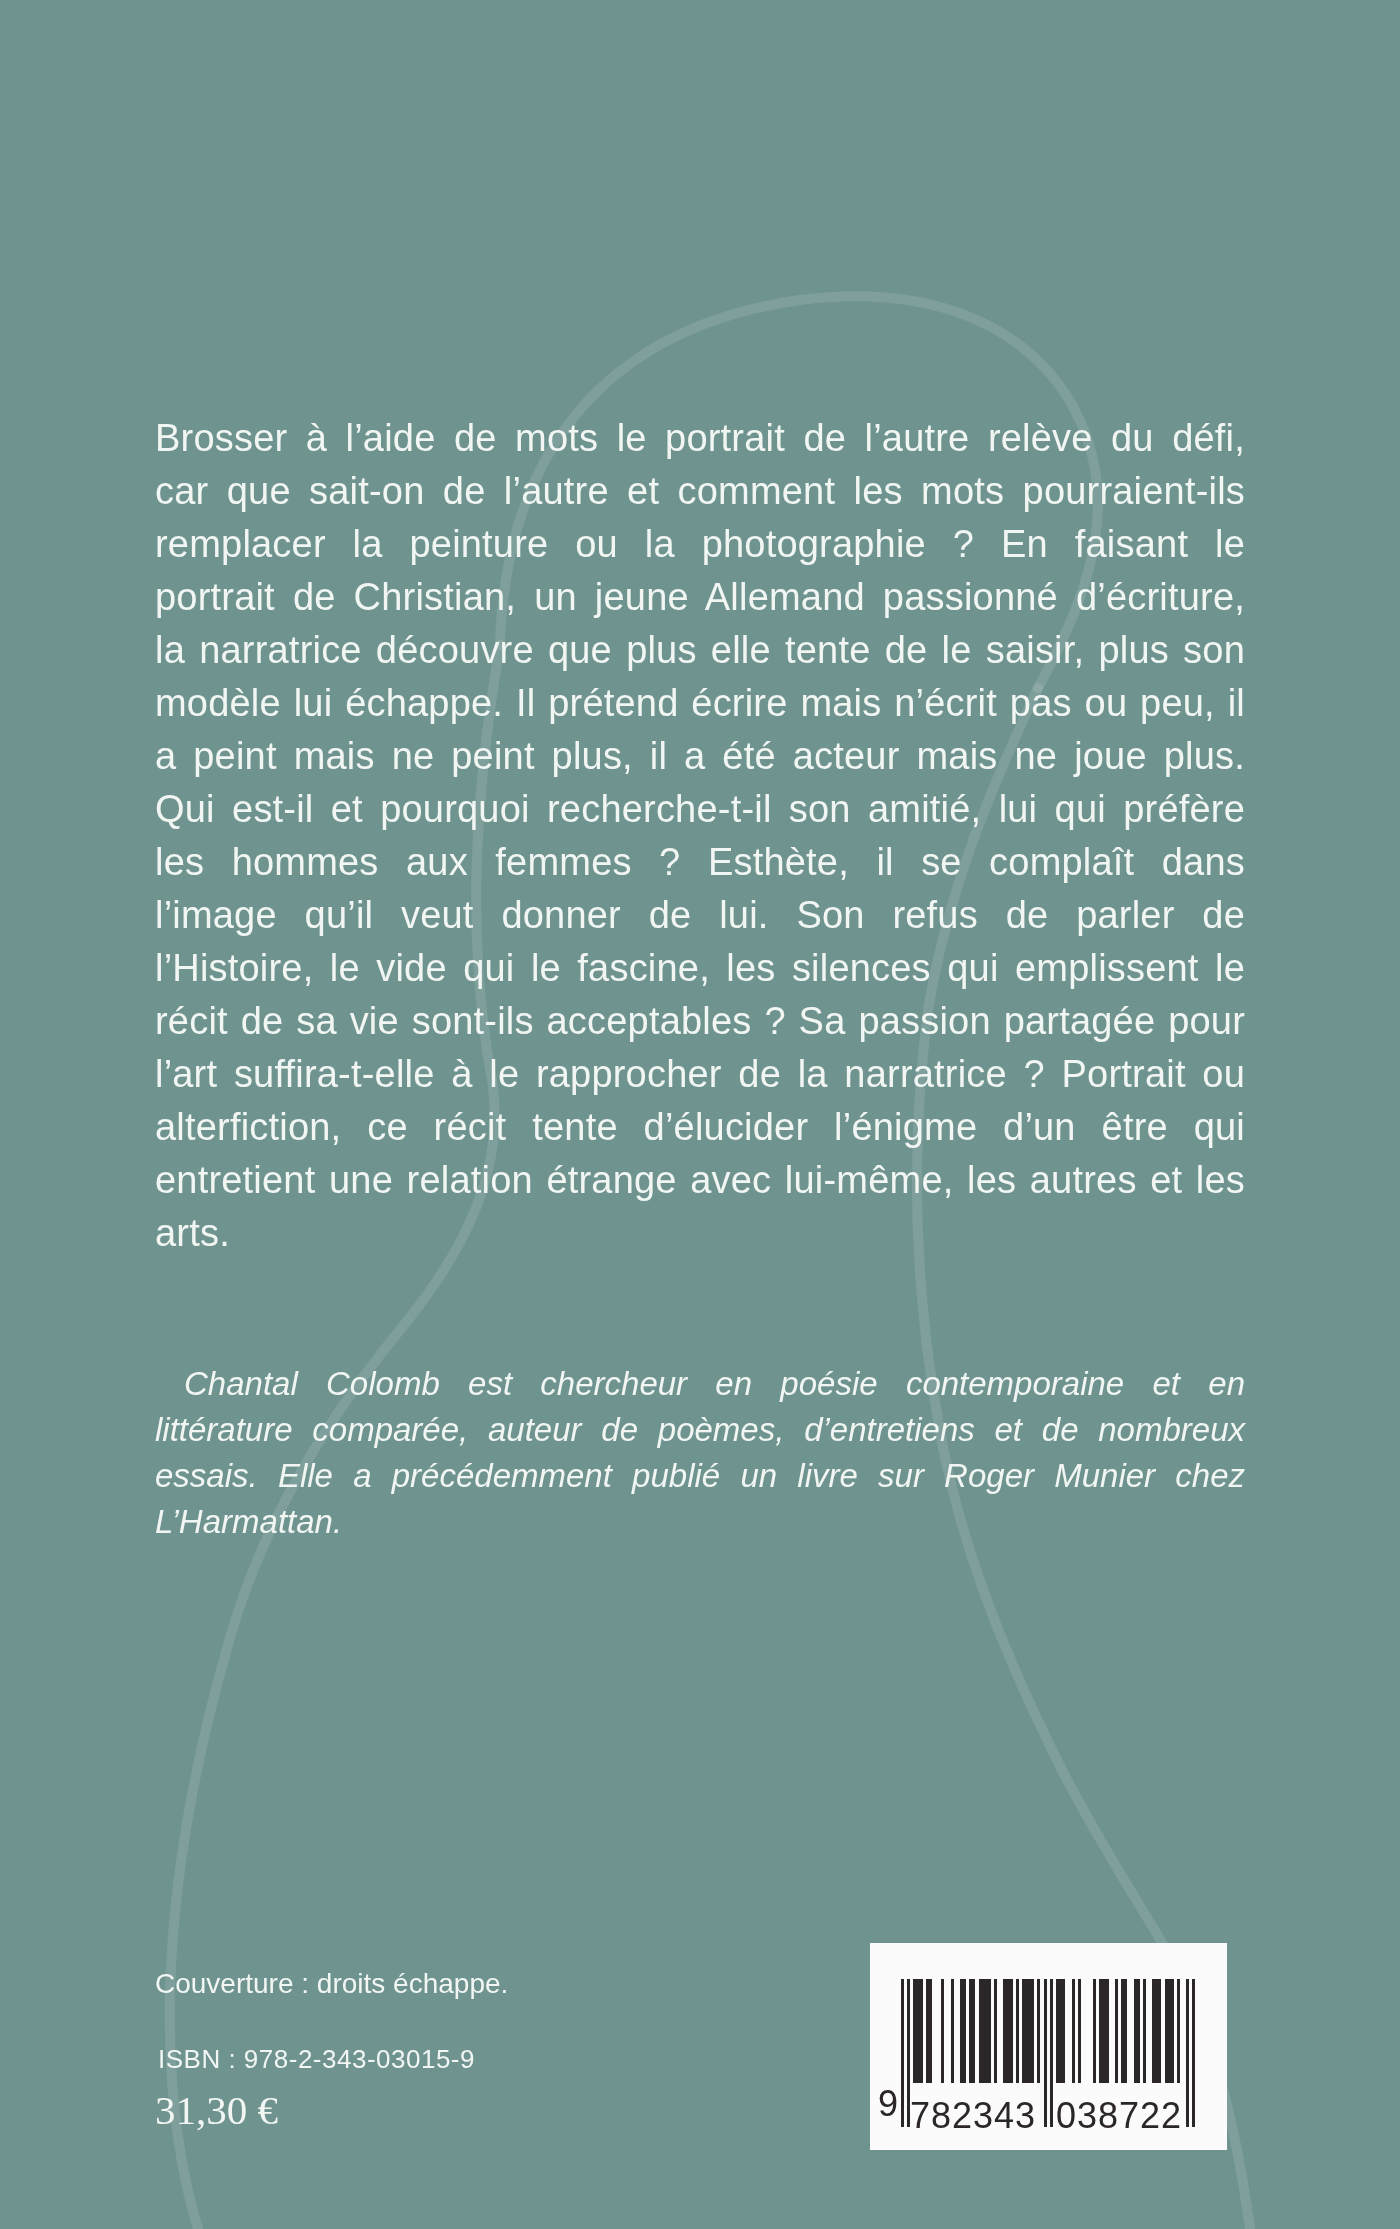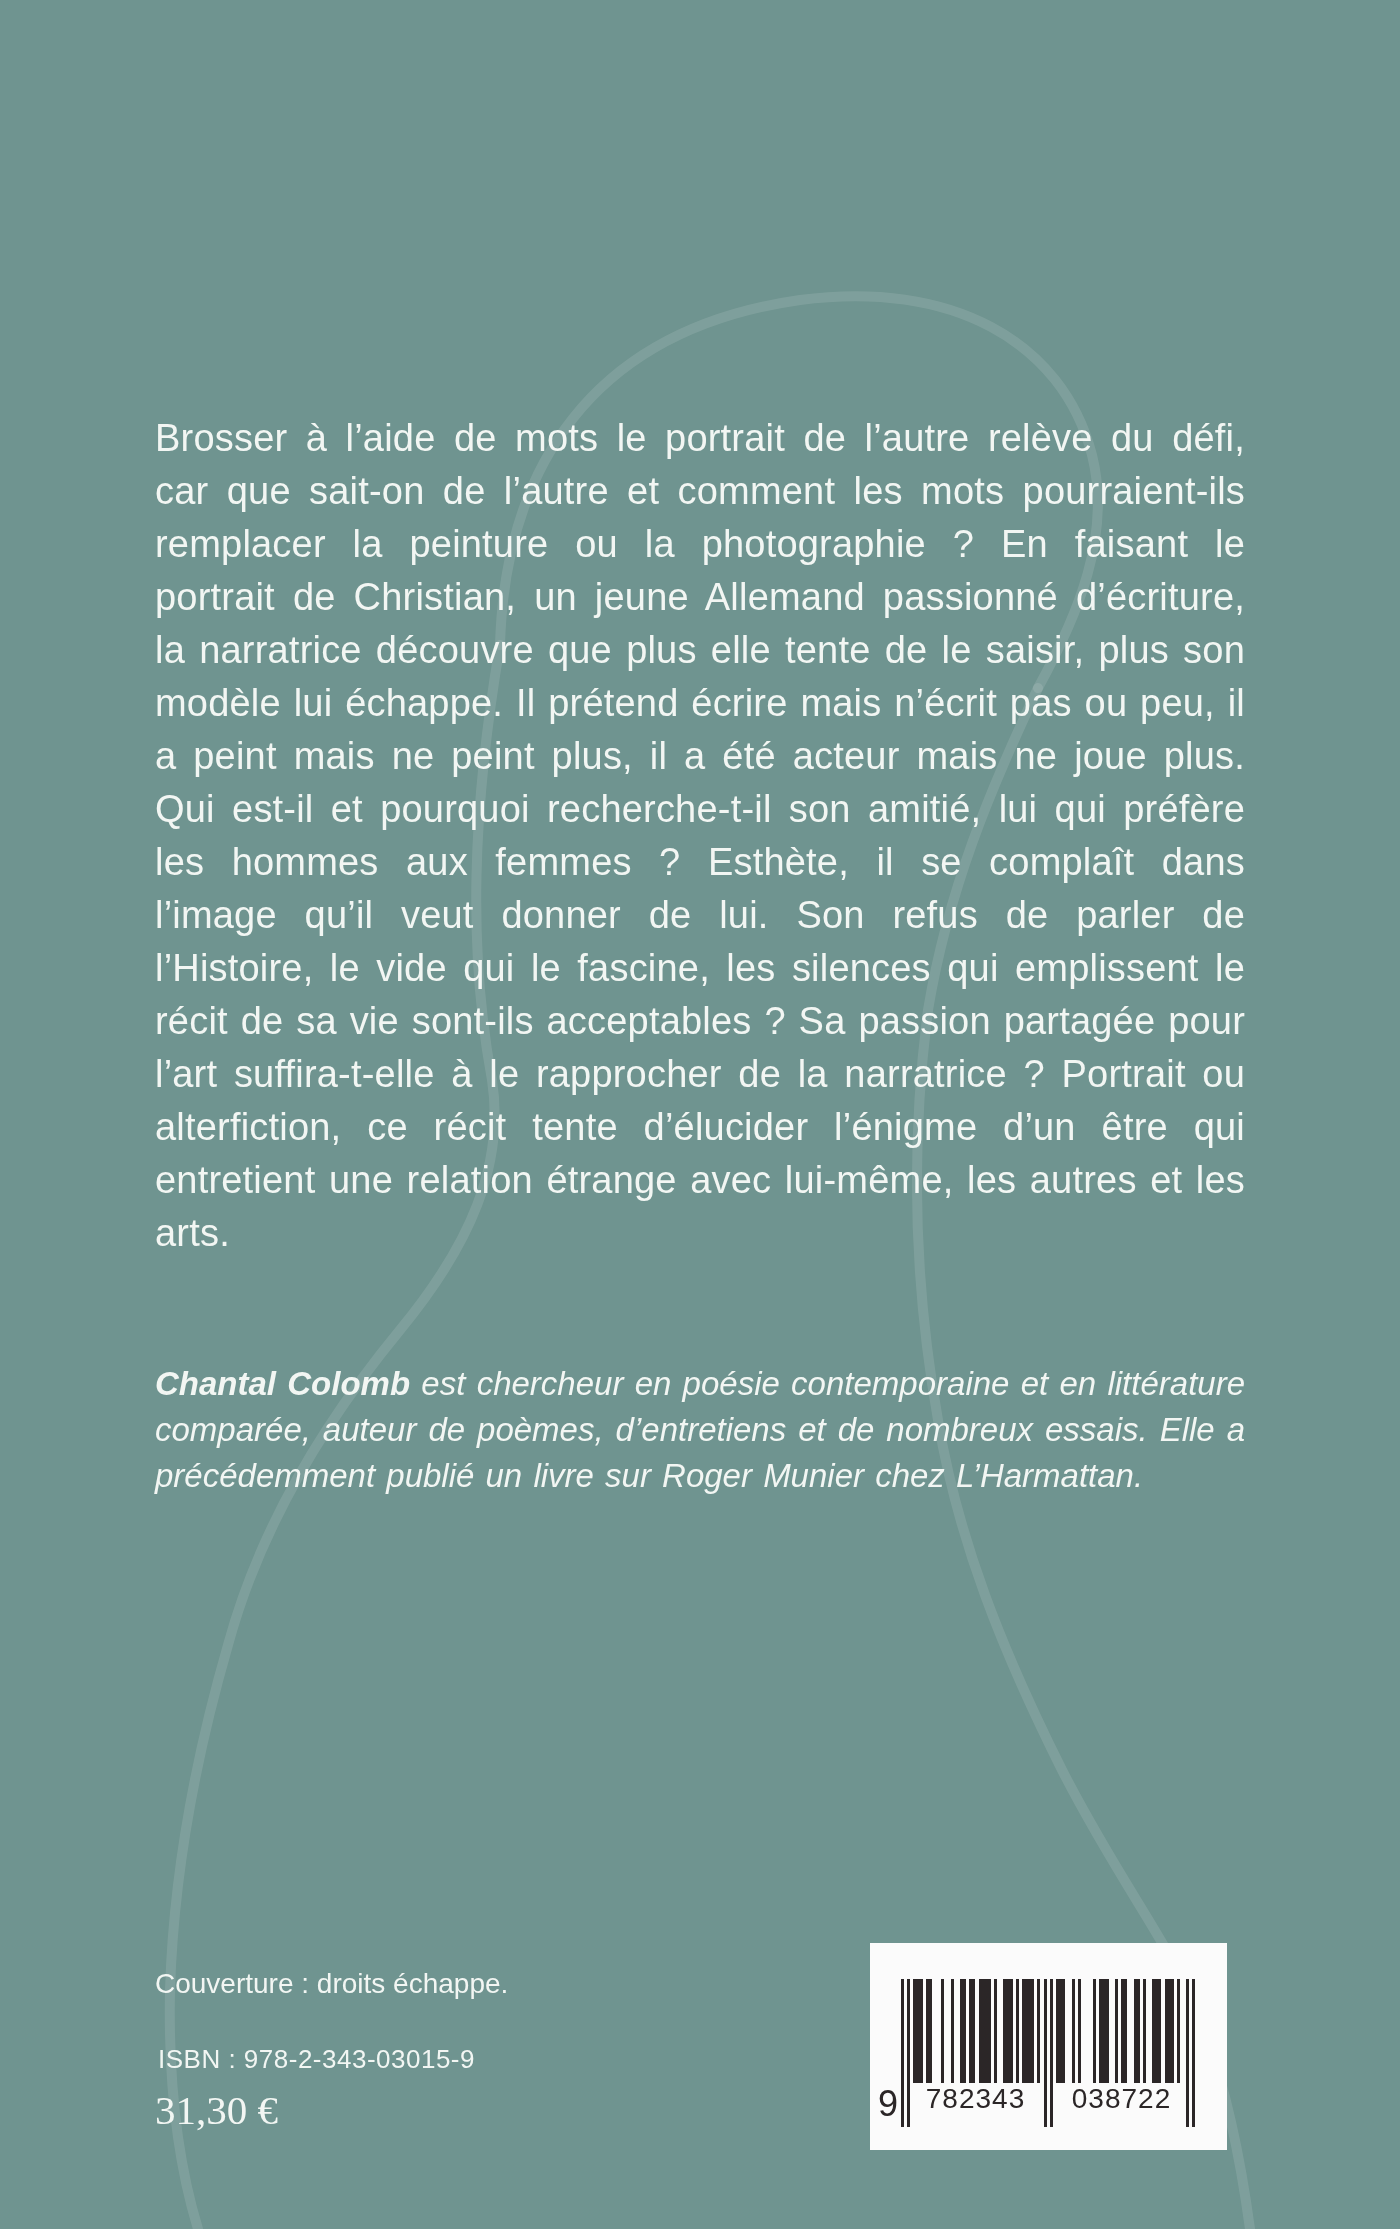--- a/index.html
+++ b/index.html
@@ -20,42 +20,42 @@
   .synopsis{
     position:absolute;left:155px;top:374px;width:1090px;
     font-size:38px;line-height:53px;
     text-align:justify;letter-spacing:0.2px;word-spacing:2px;
   }
   .bio{
     position:absolute;left:155px;top:1328px;width:1090px;
     font-size:33px;line-height:46px;font-style:italic;
     text-align:justify;word-spacing:2px;
   }
-  .bio .author{font-weight:bold;}
+  .bio .author{font-weight:normal;margin-left:29px;}
 
   .credit{position:absolute;left:155px;top:1968px;font-size:28px;}
   .isbn{position:absolute;left:158px;top:2044px;font-size:26px;letter-spacing:0.5px;}
   .price{
     position:absolute;left:155px;top:2086px;font-size:41px;
     font-family:"Liberation Serif",serif;
   }
 
   .barcode{
     position:absolute;left:870px;top:1943px;width:357px;height:207px;
     background:var(--bc-bg);
   }
   .bars{position:absolute;left:31px;top:36px;width:295px;height:148px;}
   .bar{position:absolute;top:0;background:var(--bc-bar);}
   .bc-digit-first{
     position:absolute;left:5px;top:140px;width:26px;
     font-size:36px;color:var(--bc-bar);text-align:center;
   }
   .bc-group{
-    position:absolute;top:140px;width:131px;
-    font-size:28px;color:var(--bc-bar);text-align:center;letter-spacing:1px;
+    position:absolute;top:152px;width:131px;
+    font-size:36px;color:var(--bc-bar);letter-spacing:1px;
     background:transparent;
   }
   .bc-g1{left:40px;}
   .bc-g2{left:186px;}
 </style>
 </head>
 <body>
 
 <div class="cover">
 

